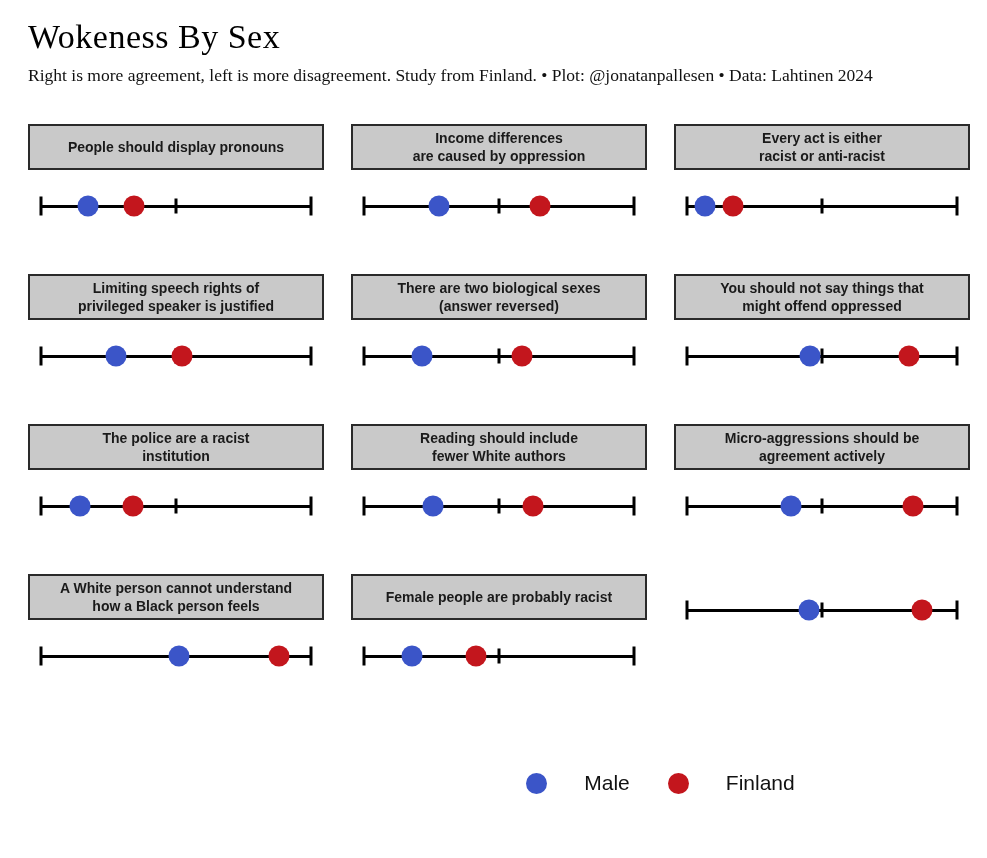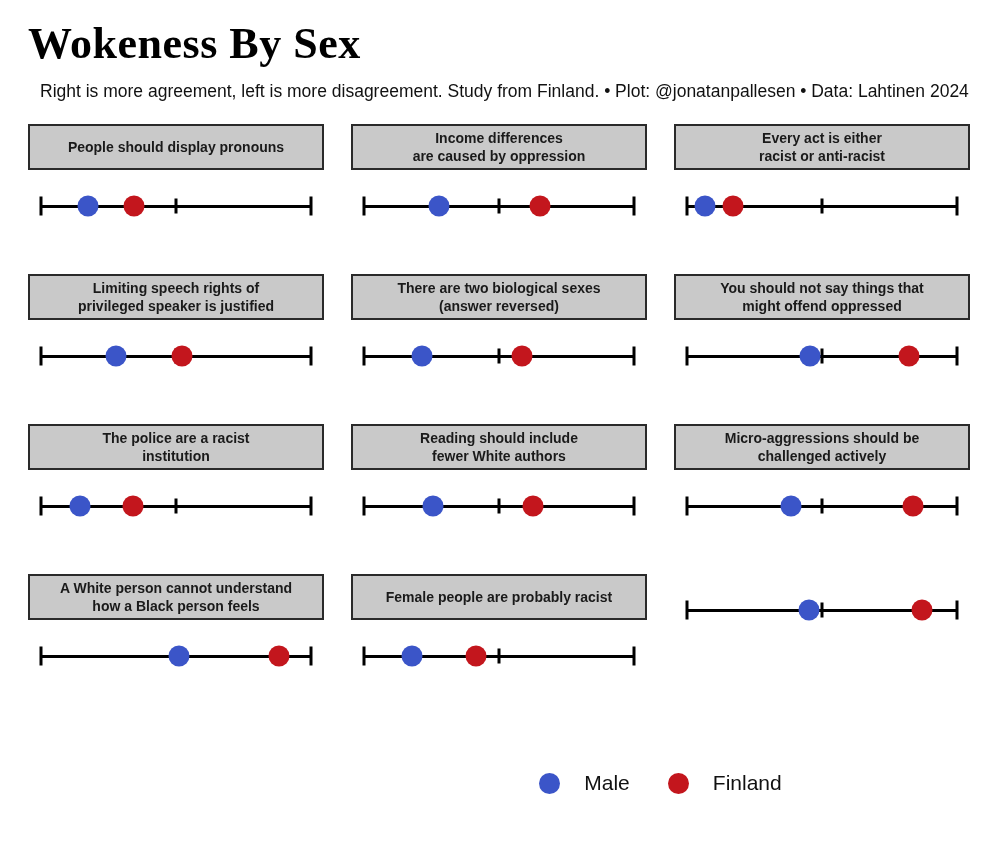--- a/index.html
+++ b/index.html
@@ -7,30 +7,30 @@
   body {
     width: 987px; height: 858px;
     font-family: "Liberation Sans", sans-serif;
     color: #111111;
     overflow: hidden;
     position: relative;
   }
   .header { padding: 18px 0 0 28px; }
   .page-title {
     font-family: "Liberation Serif", serif;
-    font-size: 44px;
-    font-weight: 700;
+    font-size: 34px;
+    font-weight: 400;
     letter-spacing: 0.5px;
     margin: 0 0 9px 0;
     color: #000000;
   }
   .page-subtitle {
-    font-family: Liberation Sans, sans-serif;
+    font-family: Liberation Serif, serif;
     font-size: 17.5px;
-    margin: 12px;
+    margin: 0;
     color: #111111;
   }
   .panel-grid {
     position: absolute;
     left: 28px; top: 124px;
     width: 942px;
     display: grid;
     grid-template-columns: repeat(3, 296px);
     column-gap: 27px;
     grid-auto-rows: 150px;
@@ -89,21 +89,21 @@
   }
   .legend {
     grid-column: 2 / 4;
     display: flex;
     align-items: center;
     justify-content: center;
     gap: 38px;
     margin-top: 44px;
     height: 30px;
   }
-  .legend-entry { display: flex; align-items: center; gap: 24px; }
+  .legend-entry { display: flex; align-items: center; gap: 37px; }
   .legend-swatch { width: 21px; height: 21px; border-radius: 50%; }
   .legend-label { font-size: 21px; color: #111111; }
 </style>
 </head>
 <body>
 
 <div class="header">
   <h1 class="page-title">Wokeness By Sex</h1>
   <p class="page-subtitle">Right is more agreement, left is more disagreement. Study from Finland. • Plot: @jonatanpallesen • Data: Lahtinen 2024</p>
 </div>
@@ -241,21 +241,21 @@
         <span class="tick tick-end tick-right"></span>
         <span class="dot dot-male" style="left: 25.4%; background: rgb(59, 85, 200);"></span>
         <span class="dot dot-female" style="left: 62.7%; background: rgb(195, 22, 29);"></span>
       </div>
     </div>
   </div>
 
   <div class="panel">
     <div class="panel-header">
       <div class="panel-title">Micro-aggressions should be
-challenged actively</div>
+agreement actively</div>
     </div>
     <div class="plot">
       <div class="axis">
         <div class="axis-line"></div>
         <span class="tick tick-end tick-left"></span>
         <span class="tick tick-mid tick-midpos"></span>
         <span class="tick tick-end tick-right"></span>
         <span class="dot dot-male" style="left: 38.7%; background: rgb(59, 85, 200);"></span>
         <span class="dot dot-female" style="left: 83.6%; background: rgb(195, 22, 29);"></span>
       </div>

